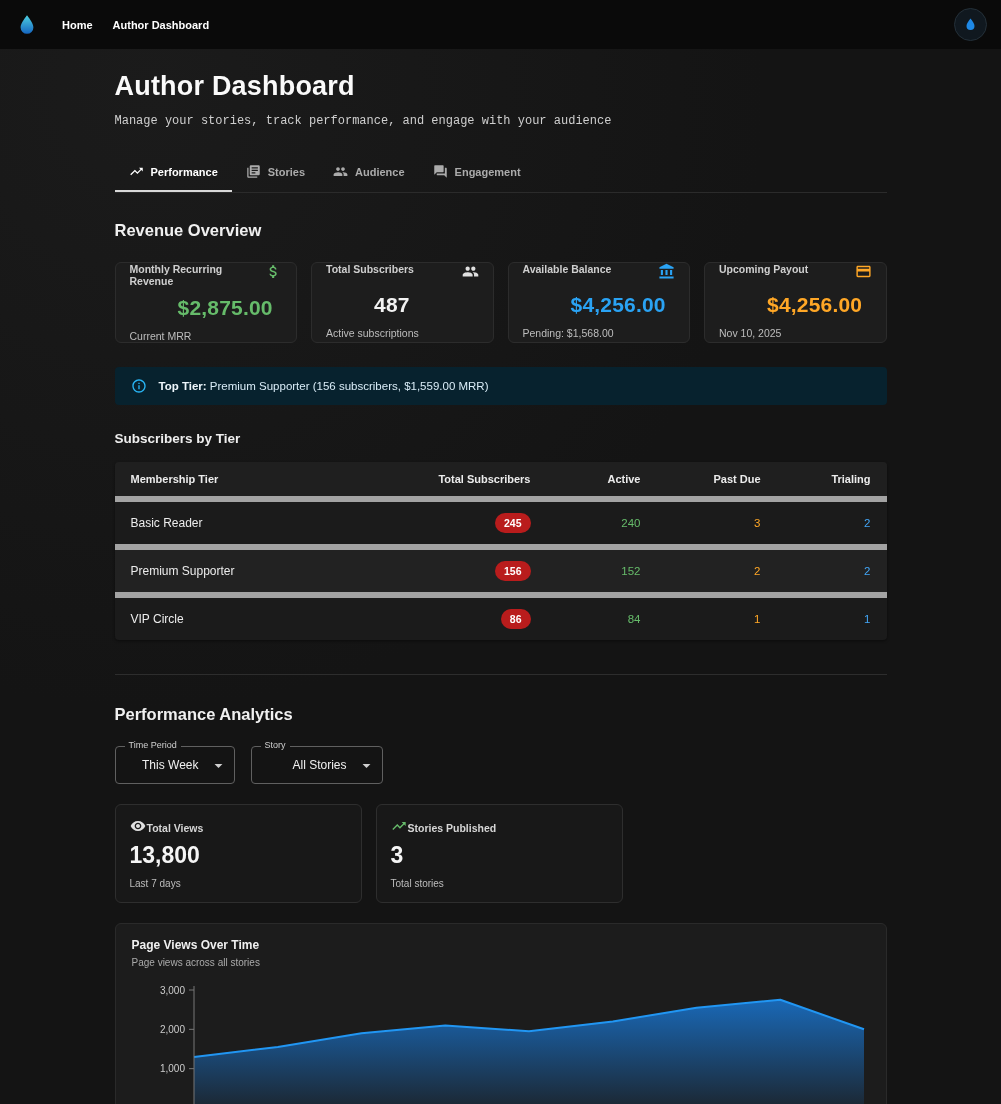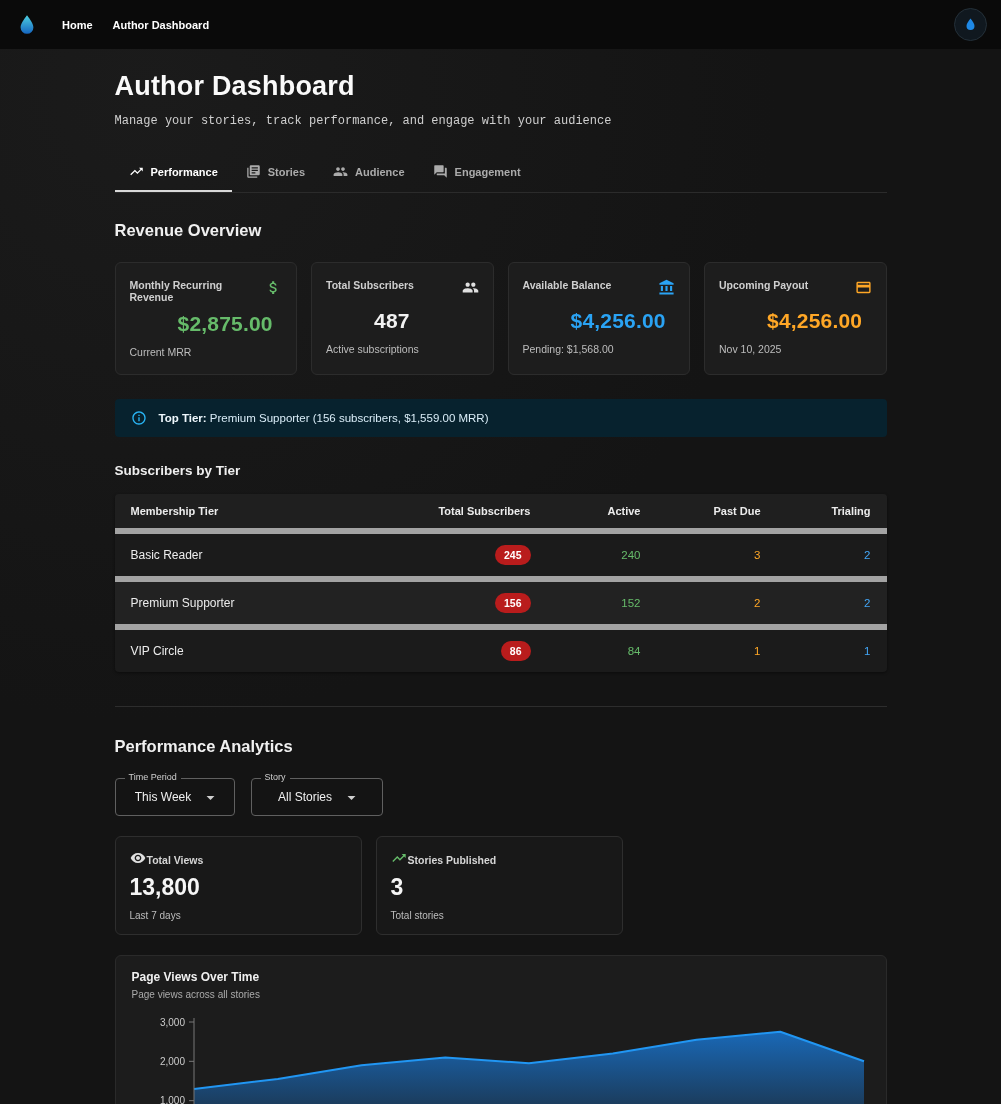--- a/index.html
+++ b/index.html
@@ -24,21 +24,21 @@
   
   .tabs{display:flex;margin-top:24px;border-bottom:1px solid #2b2b2b;}
   .tab{display:flex;align-items:center;gap:7px;padding:12px 14px 11px;font-size:11px;font-weight:600;color:#ababab;cursor:pointer;background:none;border:none;border-bottom:2px solid transparent;font-family:inherit;}
   .tab.active{color:#ffffff;border-bottom-color:#d8d8d8;}
   .tab svg{width:15px;height:15px;fill:currentColor;}
   
   .section-title{font-size:16.5px;font-weight:700;color:#f0f0f0;margin-top:28px;}
   .sub-title{font-size:13.5px;font-weight:700;color:#eeeeee;margin-top:26px;}
   
   .cards-row{display:grid;grid-template-columns:repeat(4,1fr);gap:14px;margin-top:22px;}
-  .stat-card{background:#1d1d1d;border:1px solid #2c2c2c;border-radius:6px;padding:16px 14px;}
+  .stat-card{background:#1d1d1d;border:1px solid #2c2c2c;border-radius:6px;padding:0 14px;}
   .stat-head{display:flex;justify-content:space-between;align-items:flex-start;}
   .stat-title{font-size:10.5px;font-weight:600;color:#cfcfcf;}
   .stat-icon svg{width:17px;height:17px;}
   .stat-value{font-size:21px;font-weight:700;margin-top:9px;letter-spacing:.2px;margin-left:48px;}
   .stat-caption{font-size:10.5px;color:#bdbdbd;margin-top:10px;}
   .c-green{color:#66bb6a;fill:#66bb6a;}
   .c-blue{color:#2aa3f4;fill:#2aa3f4;}
   .c-orange{color:#ffa726;fill:#ffa726;}
   .c-white{color:#f2f2f2;fill:#e0e0e0;}
   
@@ -52,21 +52,21 @@
   th:first-child{text-align:left;}
   td{font-size:11.5px;padding:11px 16px;text-align:right;border-top:6px solid #a3a3a3;}
   td:first-child{text-align:left;color:#ececec;font-weight:500;font-size:12px;}
   tbody tr:nth-child(even) td{background:#222222;}
   .chip{display:inline-block;background:#b91c1c;color:#ffffff;font-size:10.5px;font-weight:600;padding:4px 9px;border-radius:12px;}
   .val-active{color:#66bb6a;} .val-due{color:#ffa726;} .val-trial{color:#42a5f5;}
   
   .divider{height:1px;background:#2d2d2d;border:none;margin:34px 0 0;}
   
   .filters{display:flex;gap:16px;margin-top:22px;}
-  .select{position:relative;border:1px solid #606060;border-radius:4px;height:38px;display:flex;align-items:center;justify-content:center;padding:0 6px 0 12px;cursor:pointer;background:transparent;}
+  .select{position:relative;border:1px solid #606060;border-radius:4px;height:38px;display:flex;align-items:center;justify-content:flex-end;padding:0 6px 0 12px;cursor:pointer;background:transparent;}
   .select .value{font-size:12px;color:#f0f0f0;margin-right:10px;}
   .select .caret svg{width:19px;height:19px;fill:#cfcfcf;display:block;}
   .select .flabel{position:absolute;top:-7px;left:9px;background:#141414;padding:0 4px;font-size:9px;color:#cfcfcf;white-space:nowrap;}
   
   .mini-cards{display:grid;grid-template-columns:247px 247px;gap:14px;margin-top:20px;}
   .mini-card{border:1px solid #2e2e2e;border-radius:6px;padding:13px 14px;background:#181818;}
   .mini-head{display:flex;align-items:flex-end;gap:1px;font-size:10.5px;font-weight:600;color:#d6d6d6;}
   .mini-head svg{width:16px;height:16px;fill:#e0e0e0;}
   .mini-head svg.green{fill:#66bb6a;}
   .mini-value{font-size:23px;font-weight:700;color:#f5f5f5;margin-top:8px;}

